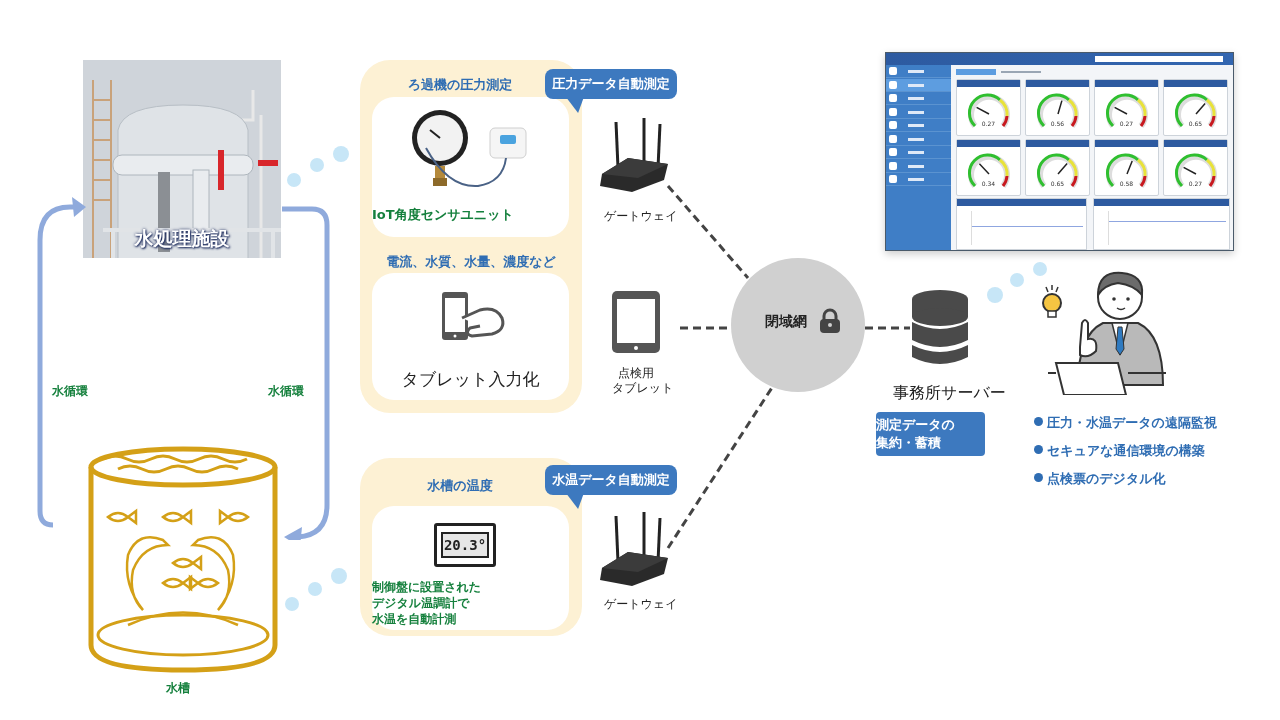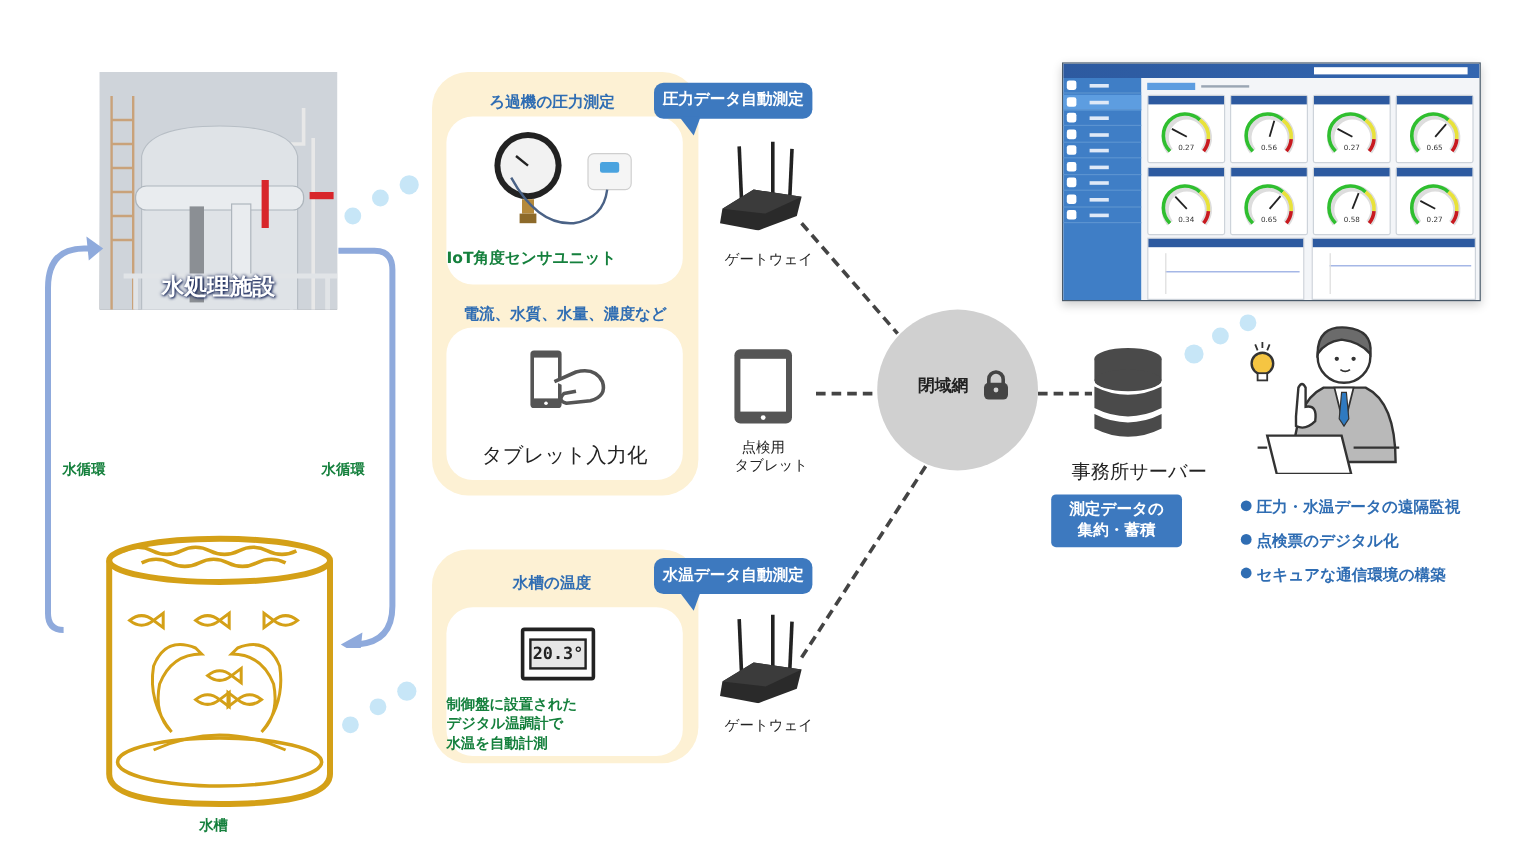--- a/index.html
+++ b/index.html
@@ -41,21 +41,21 @@
   .side-item .txt { position: absolute; left: 22px; top: 5px; width: 16px; height: 3px; background: #dfe9f7; }
   .side-item.active { background: #5d9de0; }
   .gauge-card { position: absolute; width: 65px; height: 57px; background: #fff; border: 1px solid #cdd3da; border-radius: 2px; }
   .gauge-card .hd { position: absolute; left: 0; right: 0; top: 0; height: 7px; background: #2d5aa0; }
   .gauge-val { position: absolute; left: 0; right: 0; top: 40px; font-size: 6px; text-align: center; color: #333; font-family: "DejaVu Sans", sans-serif; }
   .trend-card { position: absolute; height: 52px; background: #fff; border: 1px solid #cdd3da; }
   .trend-card .hd { position: absolute; left: 0; right: 0; top: 0; height: 7px; background: #2d5aa0; }
 
   
   .store-box { left: 876px; top: 412px; width: 109px; height: 44px; background: #3d79bf; border-radius: 4px; color: #fff;
-               font-size: 13px; font-weight: bold; text-align: center; line-height: 18px; padding-top: 4px; }
+               font-size: 13px; font-weight: bold; text-align: left; line-height: 18px; padding-top: 4px; }
   .bullets { left: 1034px; top: 414px; }
   .bullet { font-size: 13px; font-weight: bold; color: #2f6db3; height: 28px; white-space: nowrap; }
   .bullet .b { display: inline-block; width: 9px; height: 9px; border-radius: 50%; background: #2f6db3; margin-right: 4px; vertical-align: 1px; }
 </style>
 </head>
 <body>
 
 <div class="abs photo">
   <svg width="198" height="262" viewBox="0 0 198 262">
     <rect x="0" y="0" width="198" height="262" fill="#cfd4da"></rect>
@@ -250,22 +250,22 @@
 
   <path d="M42 82 L44 58 Q47 52 50 58 L50 74 Q60 72 58 86 Q50 94 42 90 Z" fill="#fff" stroke="#333" stroke-width="2"></path>
 
   <path d="M18 98 L80 98 L88 130 L26 130 Z" fill="#fff" stroke="#333" stroke-width="2"></path>
   <line x1="10" y1="108" x2="18" y2="108" stroke="#333" stroke-width="2"></line>
   <line x1="90" y1="108" x2="128" y2="108" stroke="#333" stroke-width="2"></line>
 </svg>
 
 <div class="abs bullets">
   <div class="bullet"><span class="b"></span><span>圧力・水温データの遠隔監視</span></div>
+  <div class="bullet"><span class="b"></span><span>セキュアな通信環境の構築</span></div>
   <div class="bullet"><span class="b"></span><span>点検票のデジタル化</span></div>
-  <div class="bullet"><span class="b"></span><span>セキュアな通信環境の構築</span></div>
 </div>
 
 <div class="abs dash">
   <div class="dash-top">
     <div class="dash-search"></div>
   </div>
   <div class="dash-side" id="dash-side">
       <div class="side-item" style="top: 0px;">
         <span class="ico"></span>
         <span class="txt"></span>

